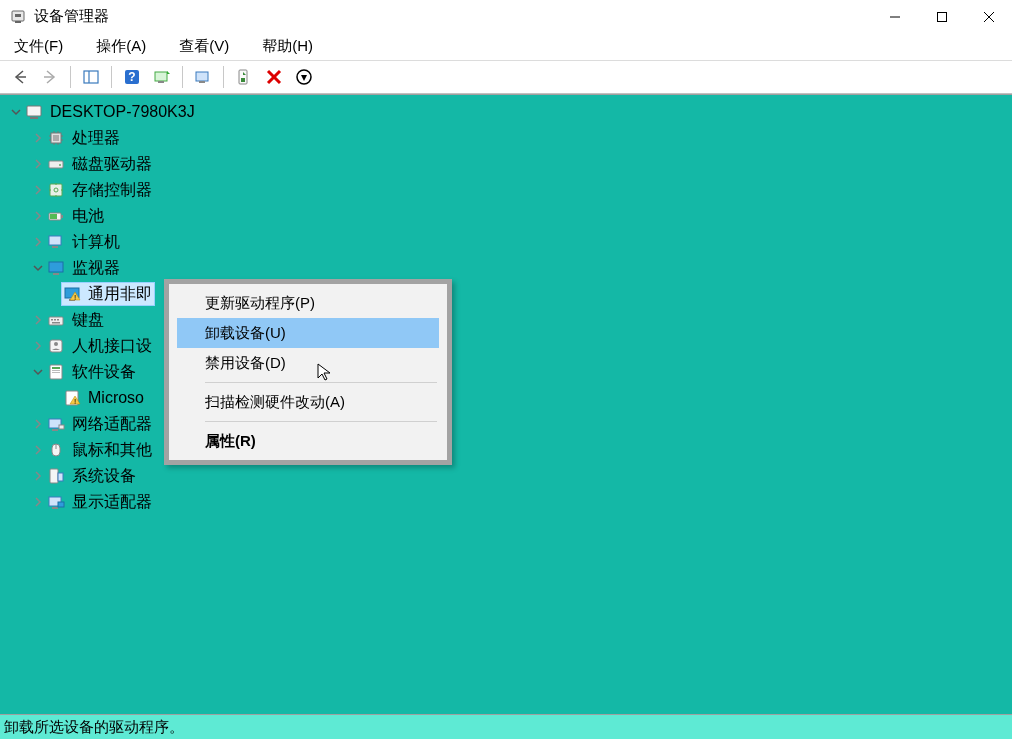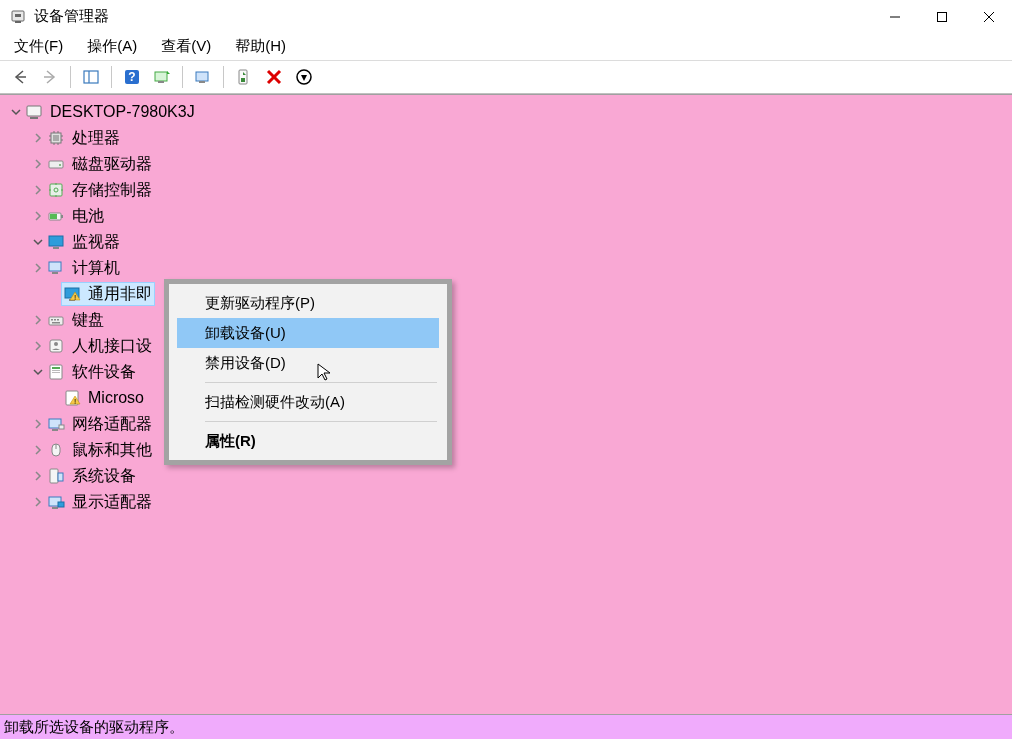--- a/index.html
+++ b/index.html
@@ -50,21 +50,21 @@
     justify-content: center;
     cursor: default;
   }
   .win-ctrl svg { stroke: #000; stroke-width: 1; fill: none; }
   
   .menubar {
     height: 27px;
     padding: 0 6px;
     display: flex;
     align-items: center;
-    gap: 8px;
+    gap: 17px;
     font-size: 15px;
   }
   .menubar .menu-item { padding: 2px 8px; cursor: default; }
   
   .toolbar {
     height: 32px;
     border-top: 1px solid #dcdcdc;
     border-bottom: 1px solid #c0c0c0;
     display: flex;
     align-items: center;
@@ -84,21 +84,21 @@
   .tool-sep {
     width: 1px;
     height: 22px;
     background: #c8c8c8;
     margin: 0 4px;
   }
   
   .content {
     flex: 1;
     border-top: 1px solid #a0a0a0;
-    background: #f9a8d4;
+    background: #14b8a6;
     position: relative;
     overflow: hidden;
     padding: 4px 0 0 0;
     font-size: 16px;
   }
   .tree { padding-left: 8px; }
   .row {
     display: flex;
     align-items: center;
     height: 26px;
@@ -177,21 +177,21 @@
     pointer-events: none;
   }
   
   .statusbar {
     height: 24px;
     border-top: 1px solid #a0a0a0;
     display: flex;
     align-items: center;
     padding: 0 4px;
     font-size: 15px;
-    background: #f0abfc;
+    background: #5eead4;
     position: relative;
   }
 </style>
 </head>
 <body>
 
 <div class="window">
 
   <div class="titlebar">
     <span class="app-icon">
@@ -377,45 +377,45 @@
               <rect x="14" y="8" width="2" height="3" fill="#888"></rect>
               <rect x="3" y="7" width="7" height="5" fill="#5b5"></rect>
             </svg>
         </span>
         <span class="label">电池</span>
       </div>
 
       <div class="row indent1">
         <span class="expander">
           <svg width="10" height="10" viewBox="0 0 10 10">
+              <path d="M3 1 L7 5 L3 9" fill="none" stroke="#888" stroke-width="1.5"></path>
+            </svg>
+        </span>
+        <span class="icon">
+          <svg width="18" height="18" viewBox="0 0 18 18">
+              <rect x="2" y="3" width="12" height="9" fill="#cfe3fa" stroke="#3a7abd"></rect>
+              <rect x="5" y="13" width="6" height="2" fill="#888"></rect>
+            </svg>
+        </span>
+        <span class="label">计算机</span>
+      </div>
+
+      <div class="row indent1">
+        <span class="expander">
+          <svg width="10" height="10" viewBox="0 0 10 10">
               <path d="M1 3 L5 7 L9 3" fill="none" stroke="#555" stroke-width="1.5"></path>
             </svg>
         </span>
         <span class="icon">
           <svg width="18" height="18" viewBox="0 0 18 18">
               <rect x="2" y="3" width="14" height="10" fill="#2e9cdb" stroke="#1a6fa6"></rect>
               <rect x="6" y="14" width="6" height="2" fill="#888"></rect>
             </svg>
         </span>
         <span class="label">监视器</span>
-      </div>
-
-      <div class="row indent1">
-        <span class="expander">
-          <svg width="10" height="10" viewBox="0 0 10 10">
-              <path d="M3 1 L7 5 L3 9" fill="none" stroke="#888" stroke-width="1.5"></path>
-            </svg>
-        </span>
-        <span class="icon">
-          <svg width="18" height="18" viewBox="0 0 18 18">
-              <rect x="2" y="3" width="12" height="9" fill="#cfe3fa" stroke="#3a7abd"></rect>
-              <rect x="5" y="13" width="6" height="2" fill="#888"></rect>
-            </svg>
-        </span>
-        <span class="label">计算机</span>
       </div>
 
       <div class="row indent2 selected">
         <span class="sel-bg">
           <span class="icon">
             <svg width="18" height="18" viewBox="0 0 18 18">
                 <rect x="2" y="3" width="14" height="10" fill="#2e9cdb" stroke="#1a6fa6"></rect>
                 <rect x="6" y="14" width="6" height="2" fill="#888"></rect>
                 <polygon points="12,10 17,18 7,18" fill="#f7c948" stroke="#b88a00" stroke-width="0.5" transform="translate(0,-3)"></polygon>
                 <text x="12" y="14.5" font-size="8" text-anchor="middle" fill="#000">!</text>

